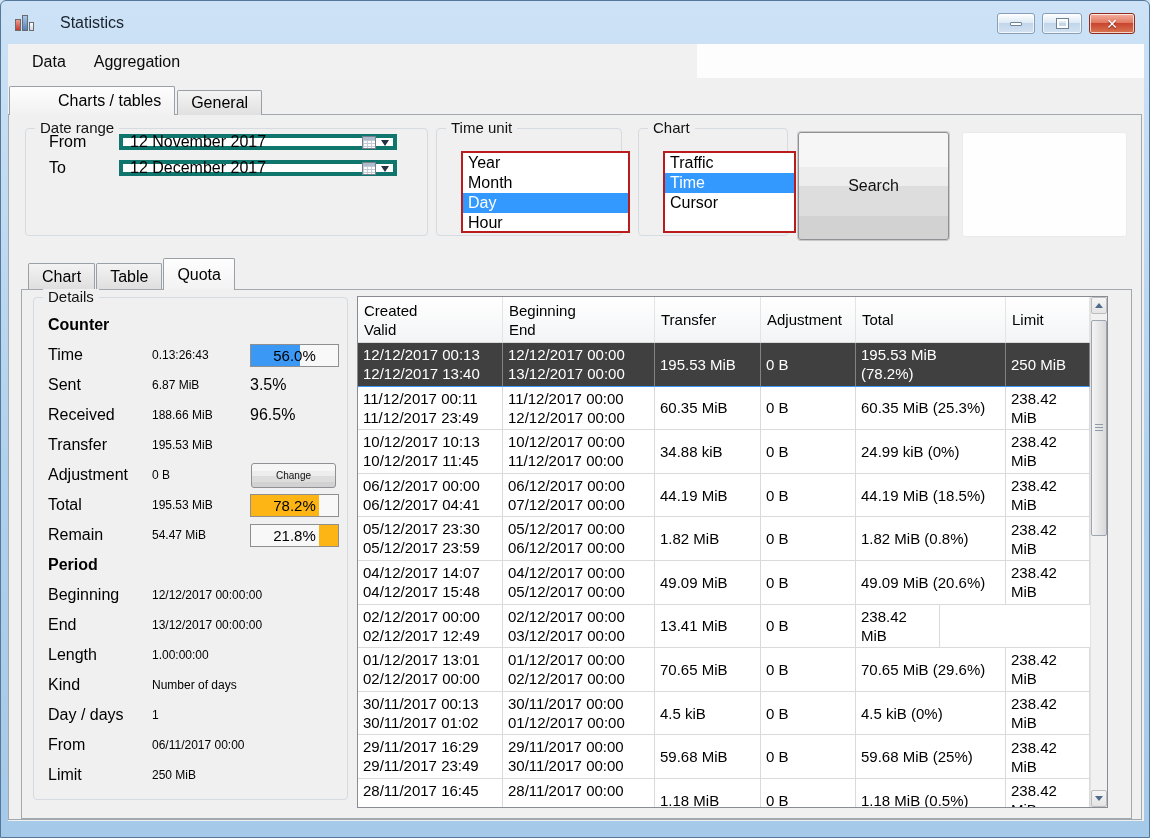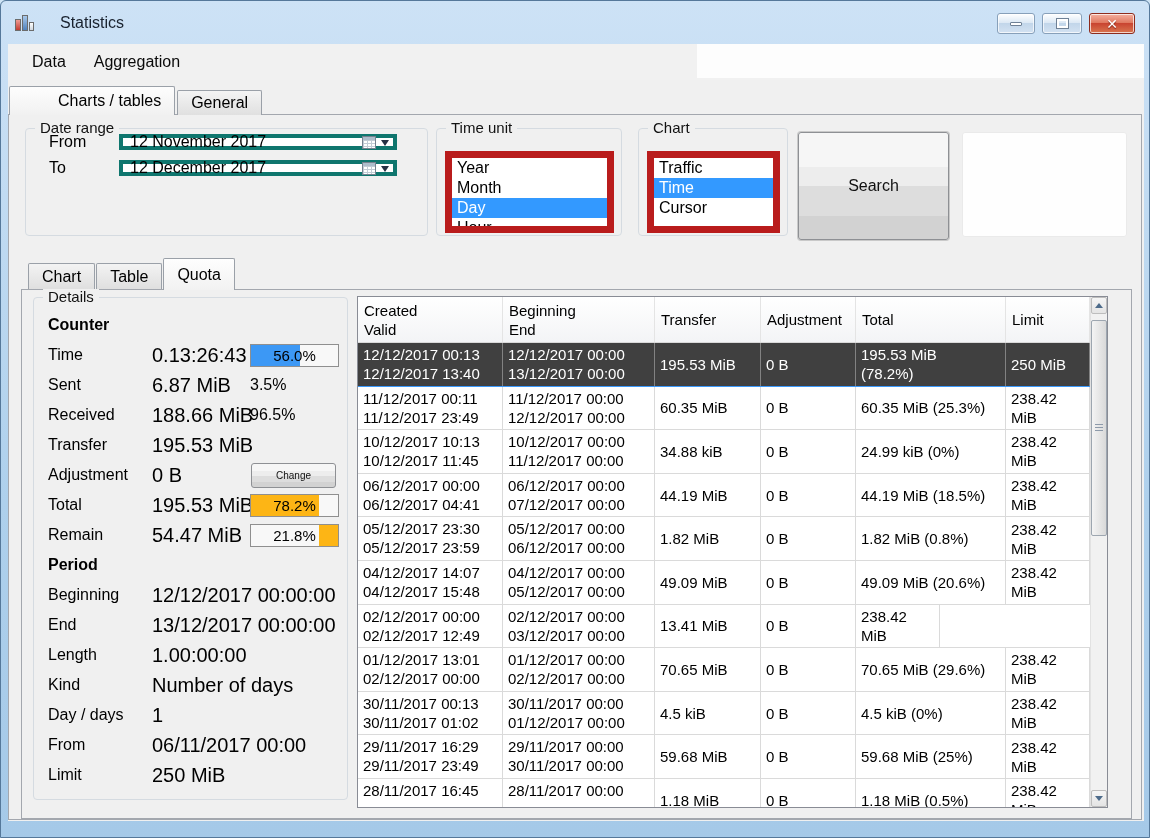--- a/index.html
+++ b/index.html
@@ -56,21 +56,21 @@
   .date-label { margin-left:23px; width:70px; font-size:16px; }
   .date-field { position:relative; width:278px; height:16px; background:#fff; border:4px solid #0f766e; display:flex; align-items:center; }
   .date-value { padding-left:7px; font-size:16px; }
   .date-btn { position:absolute; right:4px; top:0; height:100%; display:flex; align-items:center; gap:5px; }
   .cal-icon { width:14px; height:13px; border:1px solid #76828f; background-color:#fff;
     background-image:linear-gradient(#aebdcb 0 3px, transparent 3px),
       repeating-linear-gradient(to right,#c3ccd5 0 1px, transparent 1px 4px),
       repeating-linear-gradient(to bottom,#c3ccd5 0 1px, transparent 1px 3px); }
   .drop-arrow { width:0; height:0; border:4px solid transparent; border-top:6px solid #243043; margin-top:5px; }
 
-  .listbox { position:absolute; left:8px; top:22px; background:#fff; border:7px solid #b91c1c; overflow:hidden; }
+  .listbox { position:absolute; left:24px; top:22px; background:#fff; border:2px solid #b91c1c; overflow:hidden; }
   .grp-time .listbox { width:169px; height:82px; }
   .grp-chart .listbox { width:133px; height:82px; }
   .opt { height:20px; line-height:20px; padding-left:5px; font-size:16px; }
   .opt.sel { background:#3399ff; color:#fff; }
 
   .win-btn { font-family:inherit; border:1px solid #8e9094; border-radius:3px;
     background:linear-gradient(#f6f6f6 0 32%, #ededed 32% 50%, #dddddd 50% 78%, #d2d2d2 78%); font-size:16px; color:#111; }
   .search-btn { position:absolute; left:789px; top:17px; width:151px; height:108px; box-shadow:0 0 0 1px #c9c9c9; }
   .empty-panel { position:absolute; left:953px; top:17px; width:165px; height:105px; background:#fefefe; border:1px solid #eaeaea; border-radius:3px; }
 
@@ -81,21 +81,21 @@
   .vtab.active { background:linear-gradient(#fefefe,#f2f2f2); height:32px; position:relative; top:1px; z-index:4; }
 
   .innerpage { position:absolute; left:12px; top:174px; width:1111px; height:530px; border:1px solid #a3a7ae; background:#f0f0f0; }
 
   
   .grp-details { left:11px; top:7px; width:315px; height:503px; }
   .details-content { position:absolute; left:0; top:12px; width:100%; }
   .d-heading { height:30px; display:flex; align-items:center; padding-left:14px; font-weight:bold; font-size:16px; }
   .d-row { position:relative; height:30px; display:flex; align-items:center; padding-left:14px; }
   .d-label { width:104px; flex:none; font-size:16px; }
-  .d-value { flex:none; font-size:20px; white-space:nowrap; }
+  .d-value { flex:none; font-size:12px; white-space:nowrap; }
   .d-pct { position:absolute; left:216px; font-size:16px; }
   .d-bar { position:absolute; left:216px; width:89px; height:23px; border:1px solid #8f8f8f; background:#f8f8f8; overflow:hidden; }
   .d-fill { position:absolute; top:0; bottom:0; }
   .d-bartext { position:absolute; inset:0; display:flex; align-items:center; justify-content:center; font-size:15px; color:#000; }
   .change-btn { position:absolute; left:217px; width:85px; height:25px; font-size:10px; }
 
   
   .listview { position:absolute; left:335px; top:6px; width:751px; height:512px; background:#fff; border:1px solid #898c95; overflow:hidden; }
   .lv-header { position:absolute; left:0; top:0; width:732px; height:46px; display:flex;
     background:linear-gradient(#ffffff,#f3f4f6); border-bottom:1px solid #d9d9d9; }

